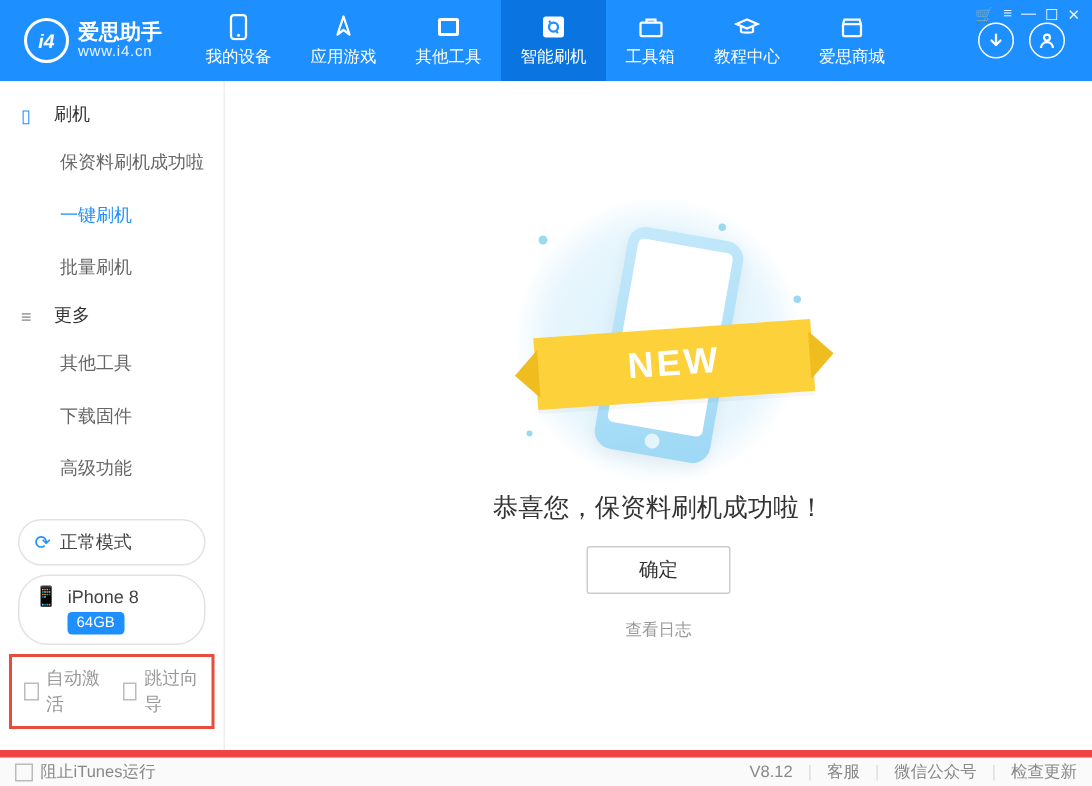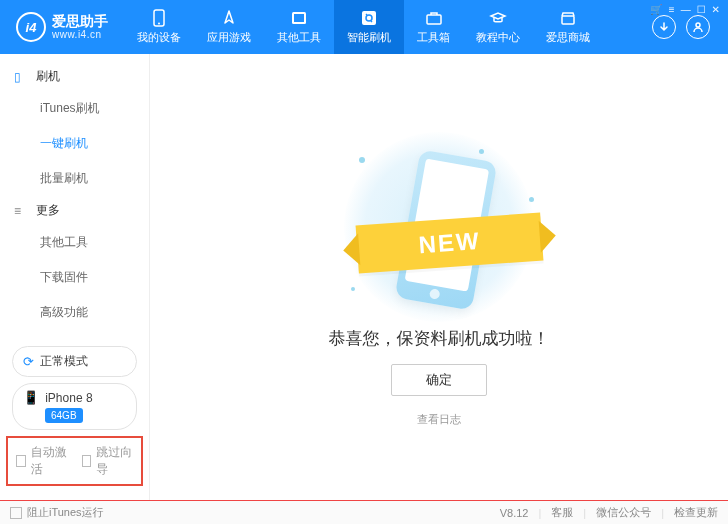--- a/index.html
+++ b/index.html
@@ -51,21 +51,21 @@
 .phone-home { position: absolute; bottom: 5px; left: 50%; transform: translateX(-50%); width: 10px; height: 10px; border-radius: 50%; background: rgba(255,255,255,.7); }
 .ribbon { position: absolute; left: 28px; top: 82px; width: 185px; height: 48px; background: #fdd13a; transform: rotate(-4deg); display: flex; align-items: center; justify-content: center; color: #fff; font-weight: 800; font-size: 24px; letter-spacing: 2px; box-shadow: 0 3px 0 rgba(0,0,0,.03); }
 .ribbon::before, .ribbon::after { content: ""; position: absolute; top: 8px; width: 0; height: 0; border-top: 16px solid transparent; border-bottom: 16px solid transparent; }
 .ribbon::before { left: -14px; border-right: 16px solid #f0bd20; }
 .ribbon::after { right: -14px; border-left: 16px solid #f0bd20; }
 .success-text { margin-top: 10px; font-size: 17px; color: #333; }
 .ok-btn { margin-top: 14px; padding: 6px 34px; border: 1px solid #ccc; background: #fff; font-size: 13px; color: #333; cursor: pointer; border-radius: 2px; }
 .view-log { margin-top: 16px; font-size: 11px; color: #999; cursor: pointer; }
 
 
-.footer { height: 24px; background: #fafafa; border-top: 1px solid #ef4444; display: flex; align-items: center; font-size: 11px; color: #888; padding: 0 10px; }
+.footer { height: 24px; background: #fafafa; border-top: 5px solid #ef4444; display: flex; align-items: center; font-size: 11px; color: #888; padding: 0 10px; }
 .footer .chk { color: #888; font-size: 11px; }
 .footer-right { margin-left: auto; display: flex; align-items: center; gap: 10px; }
 .sep { color: #ddd; }
 
 svg { display: block; }
 </style>
 </head>
 <body>
 
 <div class="wincontrols">
@@ -164,21 +164,21 @@
   </div>
 </div>
 
 <div class="body">
   <div class="sidebar">
     <div class="sb-scroll">
       <div class="sb-section-head">
         <span class="glyph">▯</span>
         <span>刷机</span>
       </div>
-      <div class="sb-item">iTunes刷机</div>
+      <div class="sb-item">保资料刷机成功啦</div>
       <div class="sb-item active">一键刷机</div>
       <div class="sb-item">批量刷机</div>
 
       <div class="sb-section-head">
         <span class="glyph" style="color:#888">≡</span>
         <span>更多</span>
       </div>
       <div class="sb-item">其他工具</div>
       <div class="sb-item">下载固件</div>
       <div class="sb-item">高级功能</div>

